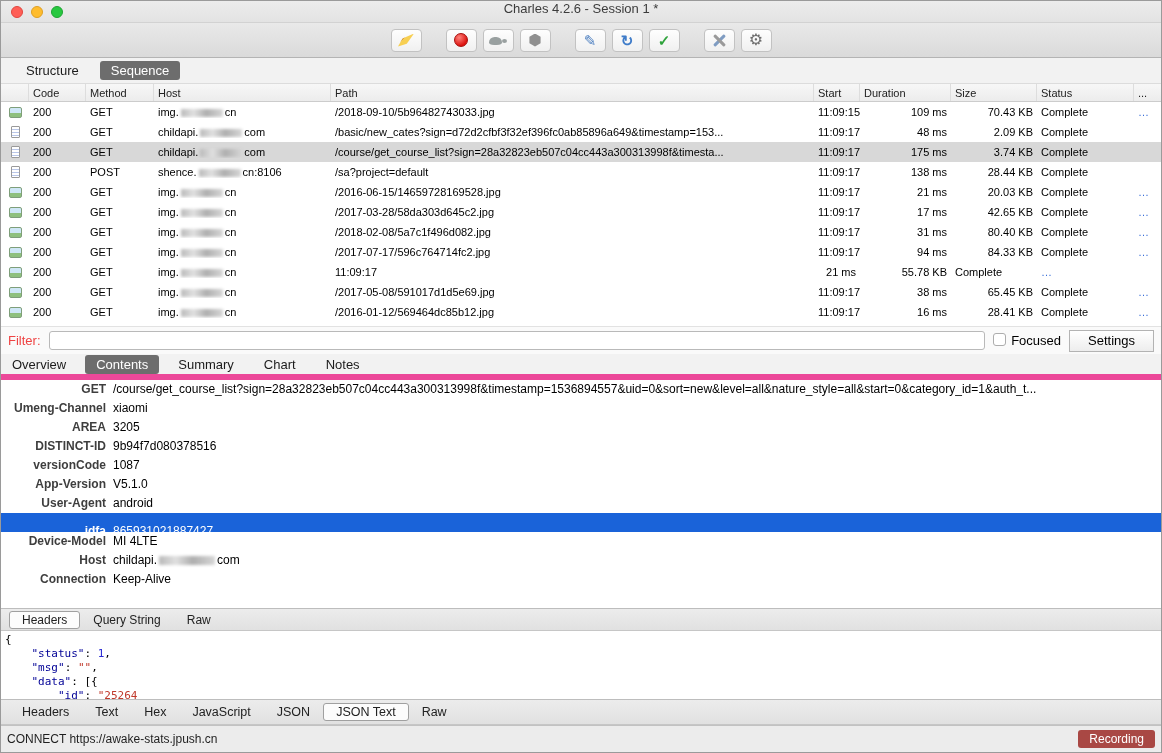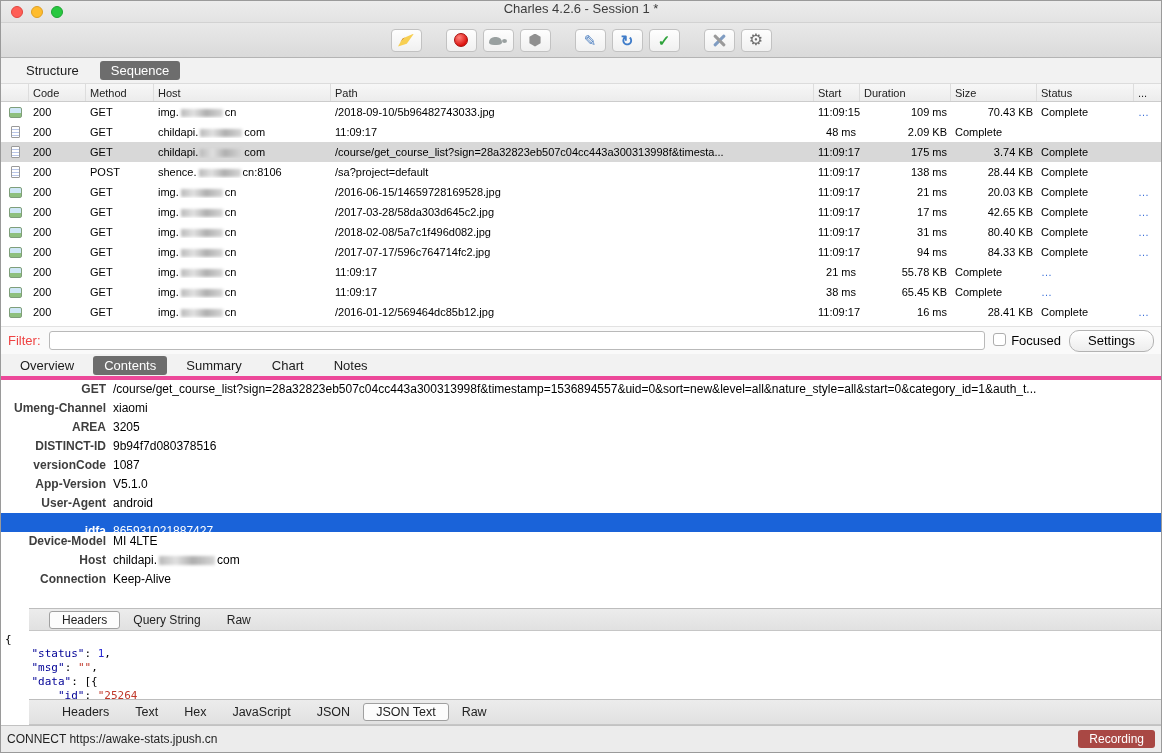--- a/index.html
+++ b/index.html
@@ -73,38 +73,38 @@
 
   
   .filter-bar { height:28px; flex:0 0 28px; background:#fafafa; border-top:1px solid #e2e2e2;
     display:flex; align-items:center; gap:8px; padding:0 7px; }
   .filter-label { font-size:13px; color:#ef4444; }
   .filter-input { flex:1; height:19px; border:1px solid #b9b9b9; border-radius:3px; font-size:12px;
     padding:1px 6px; font-family:"Liberation Sans", sans-serif; background:#fff; }
   .focused-wrap { display:flex; align-items:flex-start; gap:5px; font-size:13px; }
   .checkbox { width:13px; height:13px; border:1px solid #adadad; border-radius:3px; background:#fff; }
   .settings-btn { font-size:13px; height:22px; padding:0 18px; background:linear-gradient(#ffffff,#ededed);
-    border:1px solid #b3b3b3; border-radius:10px; font-family:"Liberation Sans", sans-serif; }
-
-  
-  .detail-tabs { height:26px; flex:0 0 26px; background:#f2f2f2; border-bottom:4px solid #ec4899;
-    display:flex; align-items:center; gap:8px; padding-left:8px; }
+    border:1px solid #b3b3b3; border-radius:0; font-family:"Liberation Sans", sans-serif; }
+
+  
+  .detail-tabs { height:26px; flex:0 0 26px; background:#f2f2f2; border-bottom:6px solid #ec4899;
+    display:flex; align-items:center; gap:8px; padding-left:0; }
 
   
   .headers-panel { height:228px; flex:0 0 228px; background:#fff; overflow:hidden; font-size:12px; }
   .hdr-row { display:grid; grid-template-columns:112px auto; height:19px; line-height:19px; white-space:nowrap; }
   .hdr-name { text-align:right; font-weight:bold; color:#3e3e3e; padding-right:7px; overflow:hidden; }
   .hdr-val { overflow:hidden; color:#000; }
   .hdr-row.selected { background:#1a63d9; }
   .hdr-row.selected .hdr-name, .hdr-row.selected .hdr-val { color:#fff;margin-top:9px; }
   .hdr-row.redact .redact-block { display:inline-block; width:56px; height:9px; }
 
   
   .viewer-tabs { height:23px; flex:0 0 23px; background:linear-gradient(#ececec,#e1e1e1);
-    border-top:1px solid #bdbdbd; border-bottom:1px solid #c6c6c6; display:flex; align-items:center; padding-left:20px; font-size:12px;margin-left:28px; }
+    border-top:1px solid #bdbdbd; border-bottom:1px solid #c6c6c6; display:flex; align-items:center; padding-left:8px; font-size:12px; }
   .v-tab { padding:2px 13px; color:#222; white-space:nowrap; }
   .v-tab.selected { background:#fcfcfc; border:1px solid #a0a0a0; border-radius:3px; padding:1px 12px; }
   .bottom-tabs { height:26px; flex:0 0 26px; font-size:12.5px; }
 
   
   .json-panel { flex:1 1 auto; background:#fff; overflow:hidden; font-family:"DejaVu Sans Mono", monospace;
     font-size:11px; line-height:14px; padding:2px 0 0 4px; }
   .json-line { white-space:pre; }
   .tok-k { color:#000096; }
   .tok-n { color:#2a2ad4; }
@@ -219,20 +219,21 @@
         <span class="td more" data-name="more-cell">…</span>
       </div>
 
       <div class="req-row grid-cols" data-name="request-row">
         <span class="td icon-cell" data-name="row-icon-cell">
           <span class="icon-slot" data-name="document-icon"></span>
         </span>
         <span class="td" data-name="code-cell">200</span>
         <span class="td" data-name="method-cell">GET</span>
         <span class="td" data-name="host-cell"><span data-name="host-prefix">childapi.</span><span class="redact-block" data-name="redacted-text"></span><span data-name="host-suffix">com</span></span>
+        <span class="td" data-name="path-cell">/basic/new_cates?sign=d72d2cfbf3f32ef396fc0ab85896a649&amp;timestamp=153...</span>
         <span class="td" data-name="start-cell">11:09:17</span>
         <span class="td right" data-name="duration-cell">48 ms</span>
         <span class="td right" data-name="size-cell">2.09 KB</span>
         <span class="td" data-name="status-cell">Complete</span>
         <span class="td more" data-name="more-cell"></span>
       </div>
 
       <div class="req-row grid-cols selected" data-name="request-row">
         <span class="td icon-cell" data-name="row-icon-cell">
           <span class="icon-slot" data-name="document-icon"></span>
@@ -337,20 +338,21 @@
         <span class="td more" data-name="more-cell">…</span>
       </div>
 
       <div class="req-row grid-cols" data-name="request-row">
         <span class="td icon-cell" data-name="row-icon-cell">
           <span class="icon-slot" data-name="image-icon"></span>
         </span>
         <span class="td" data-name="code-cell">200</span>
         <span class="td" data-name="method-cell">GET</span>
         <span class="td" data-name="host-cell"><span data-name="host-prefix">img.</span><span class="redact-block" data-name="redacted-text"></span><span data-name="host-suffix">cn</span></span>
+        <span class="td" data-name="path-cell">/2017-05-08/591017d1d5e69.jpg</span>
         <span class="td" data-name="start-cell">11:09:17</span>
         <span class="td right" data-name="duration-cell">38 ms</span>
         <span class="td right" data-name="size-cell">65.45 KB</span>
         <span class="td" data-name="status-cell">Complete</span>
         <span class="td more" data-name="more-cell">…</span>
       </div>
 
       <div class="req-row grid-cols" data-name="request-row">
         <span class="td icon-cell" data-name="row-icon-cell">
           <span class="icon-slot" data-name="image-icon"></span>

